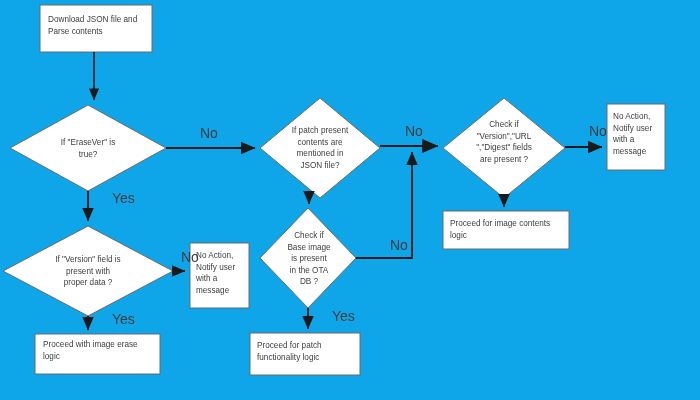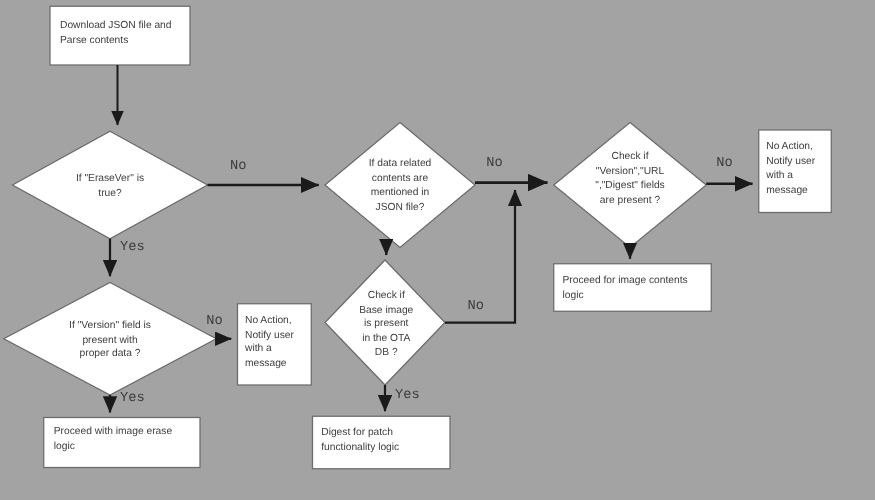--- a/index.html
+++ b/index.html
@@ -4,21 +4,21 @@
 <style>
   html, body {
     margin: 0;
     padding: 0;
     background: #ffffff;
   }
   #canvas {
     position: relative;
     width: 700px;
     height: 400px;
-    background: #a3a3a3;
+    background: #0ea5e9;
     font-family: "Liberation Sans", sans-serif;
     overflow: hidden;
   }
   #flow-svg {
     position: absolute;
     left: 0;
     top: 0;
     width: 700px;
     height: 400px;
   }
@@ -33,24 +33,25 @@
   }
   .box-text {
     text-align: left;
   }
   .diamond-text {
     text-align: center;
   }
   .edge-label {
     position: absolute;
     color: #3c3c3c;
-    font-size: 11px;
+    font-size: 14px;
     line-height: 10px;
-    font-family: Liberation Mono, monospace;
+    font-family: Liberation Sans, sans-serif;
     white-space: nowrap;
+    margin-left: 16px;
   }
 </style>
 </head>
 <body>
 
 <div id="canvas">
 
   <svg id="flow-svg" viewBox="0 0 700 400" xmlns="http://www.w3.org/2000/svg">
     <defs>
       <marker id="arrowhead" markerWidth="9" markerHeight="9" refX="7.2" refY="3.2" orient="auto" markerUnits="strokeWidth">
@@ -114,32 +115,32 @@
 proper data ?</div>
 
   <div class="node-text box-text" style="left:43px; top:339px; width:112px;">Proceed with image erase
 logic</div>
 
   <div class="node-text box-text" style="left:196px; top:250px; width:52px;">No Action,
 Notify user
 with a
 message</div>
 
-  <div class="node-text diamond-text" style="left:272px; top:125px; width:96px;">If data related
+  <div class="node-text diamond-text" style="left:272px; top:125px; width:96px;">If patch present
 contents are
 mentioned in
 JSON file?</div>
 
   <div class="node-text diamond-text" style="left:272px; top:230px; width:74px;">Check if
 Base image
 is present
 in the OTA
 DB ?</div>
 
-  <div class="node-text box-text" style="left:257px; top:340px; width:100px;">Digest for patch
+  <div class="node-text box-text" style="left:257px; top:340px; width:100px;">Proceed for patch
 functionality logic</div>
 
   <div class="node-text diamond-text" style="left:455px; top:119px; width:98px;">Check if
 "Version","URL
 ","Digest" fields
 are present ?</div>
 
   <div class="node-text box-text" style="left:450px; top:218px; width:116px;">Proceed for image contents
 logic</div>
 

